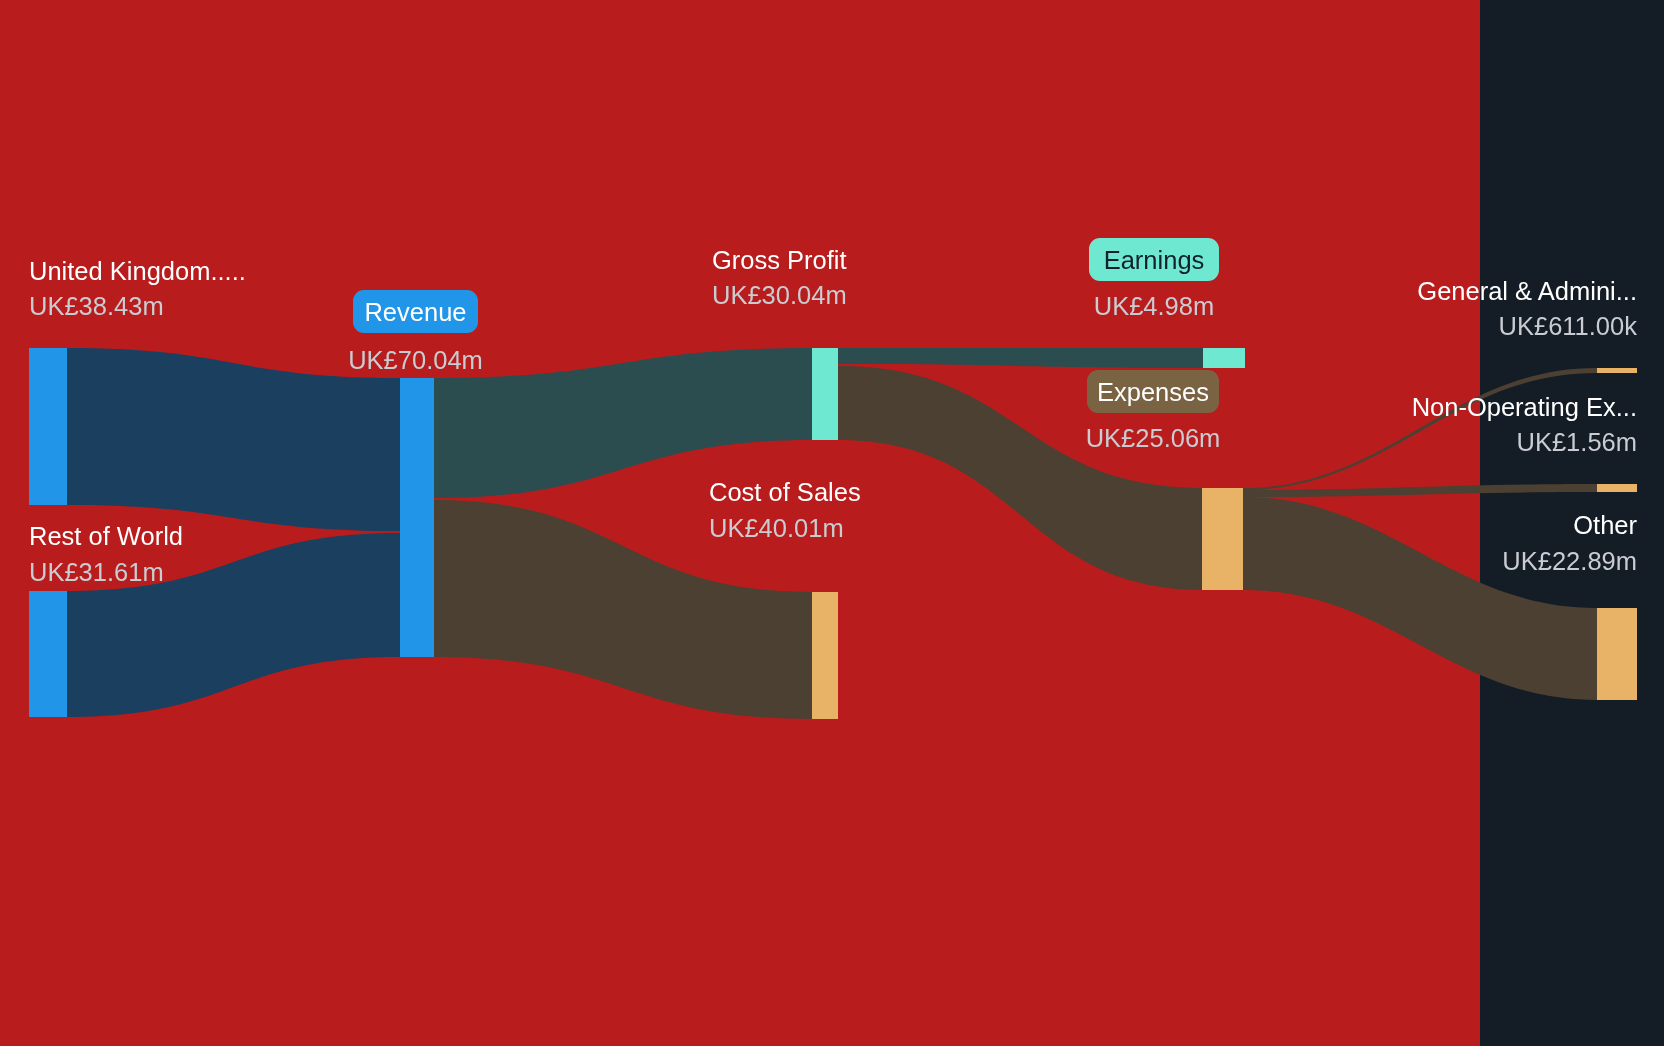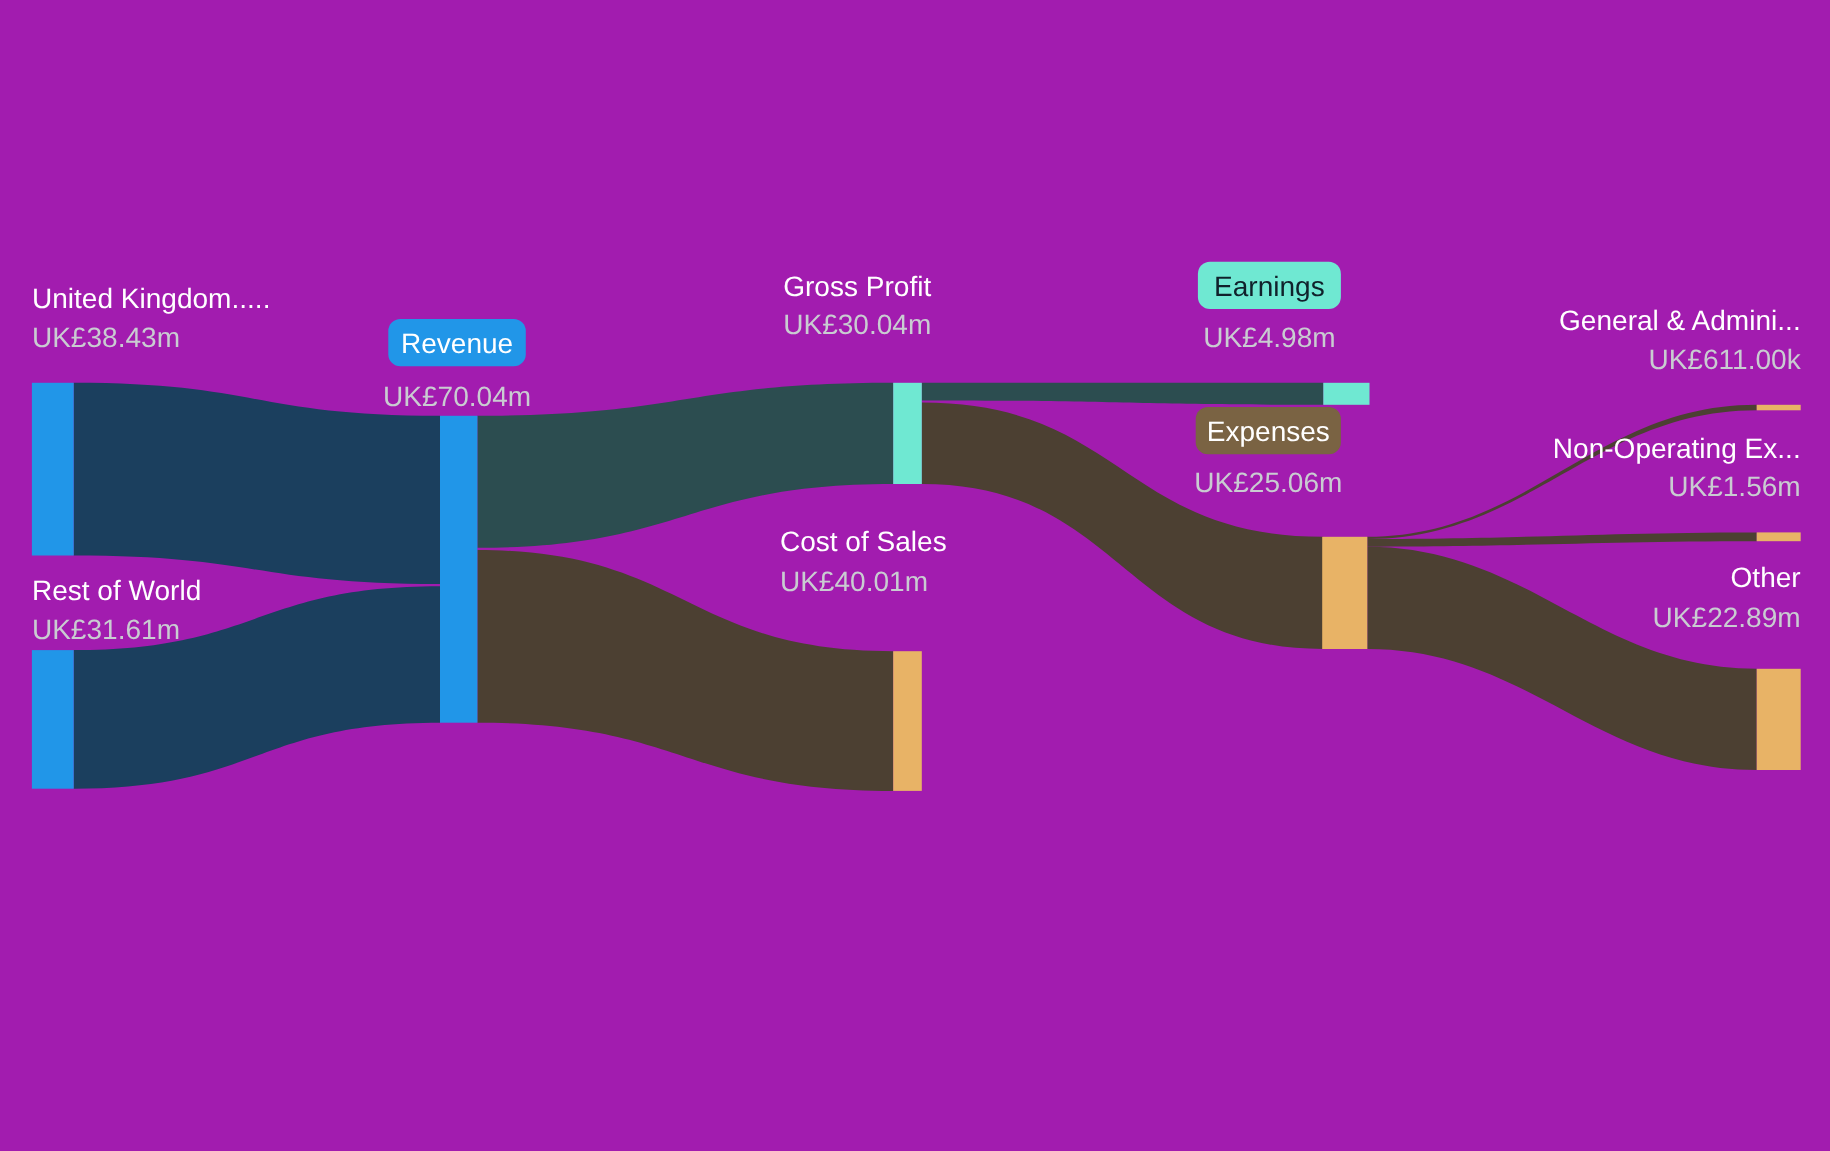--- a/index.html
+++ b/index.html
@@ -8,23 +8,23 @@
     background: #141c26;
   }
   body {
     width: 1664px;
     height: 1046px;
     overflow: hidden;
     font-family: "Liberation Sans", sans-serif;
   }
   #sankey-root {
     position: relative;
-    width: 1664px;
+    width: 1480px;
     height: 1046px;
-    background: #a21caf;
+    background: #b91c1c;
   }
   svg.sankey-canvas {
     position: absolute;
     top: 0;
     left: 0;
     width: 1664px;
     height: 1046px;
     display: block;
   }
   .node-title {

